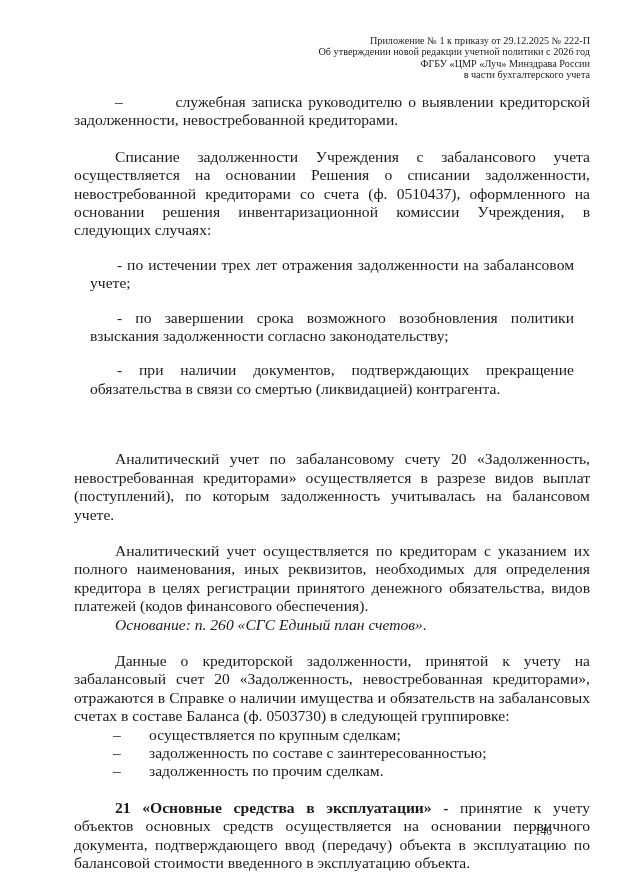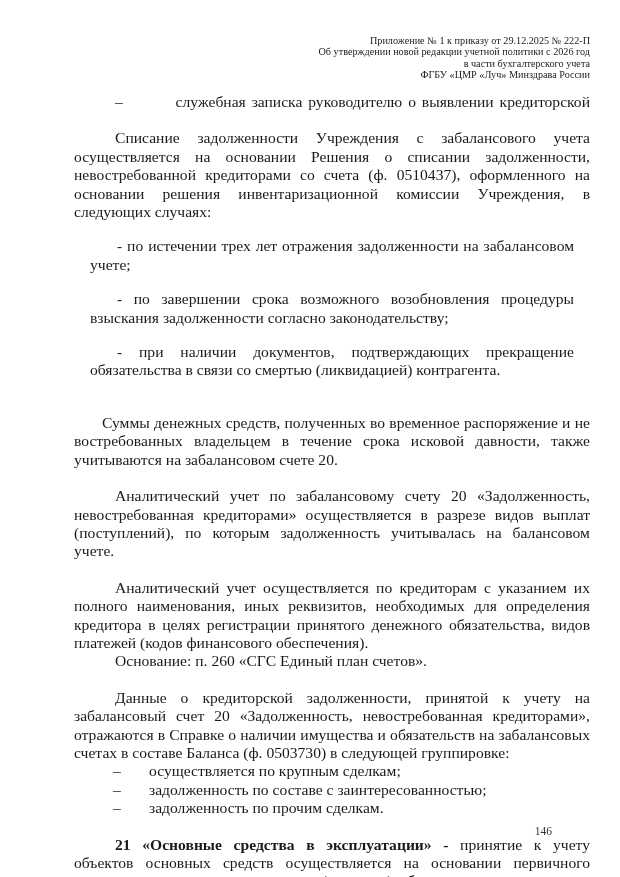--- a/index.html
+++ b/index.html
@@ -10,46 +10,46 @@
   .header div { white-space: nowrap; }
   .body { position: absolute; left: 74px; width: 516px; top: 93px;
           font-size: 15.6px; line-height: 18.4px; }
   .p { text-align: justify; text-indent: 41px; margin: 0; font-family: Liberation Serif, serif; }
   .p.last-justify { text-align-last: justify; }
   .gap { height: 18px; }
   .sub { text-indent: 27px; text-align: justify; margin: 16px; }
   .dash-line { display: flex; margin: 0; }
   .dash-line .dash { width: 75px; flex: none; padding-left: 39px; box-sizing: border-box; }
   .dash-line .txt { flex: 1; }
-  .italic { text-indent: 41px; margin: 0; }
+  .italic { font-style: italic; text-indent: 41px; margin: 0; }
   .bold { font-weight: bold; }
   .page-num { position: absolute; top: 825px; left: 0; width: 552px; text-align: right;
               font-size: 11.5px; color: #333; }
 </style>
 </head>
 <body>
 
 <div class="header">
   <div>Приложение № 1 к приказу от 29.12.2025 № 222-П</div>
   <div>Об утверждении новой редакции учетной политики с 2026 год</div>
+  <div>ФГБУ «ЦМР «Луч» Минздрава России</div>
   <div>в части бухгалтерского учета</div>
-  <div>ФГБУ «ЦМР «Луч» Минздрава России</div>
 </div>
 
 <div class="body">
   <p class="p last-justify"><span>–</span>&nbsp;&nbsp;&nbsp;&nbsp;&nbsp;&nbsp;&nbsp;&nbsp;&nbsp;<span>служебная записка руководителю о выявлении кредиторской</span></p>
+  <p class="p" style="text-indent:0">задолженности, невостребованной кредиторами.</p>
 
   <div class="gap"></div>
   <p class="p">Списание задолженности Учреждения с забалансового учета осуществляется на основании Решения о списании задолженности, невостребованной кредиторами со счета (ф. 0510437), оформленного на основании решения инвентаризационной комиссии Учреждения, в следующих случаях:</p>
   <p class="sub">- по истечении трех лет отражения задолженности на забалансовом учете;</p>
-  <p class="sub">- по завершении срока возможного возобновления процедуры взыскания задолженности согласно законодательству;</p>
+  <p class="sub">- по завершении срока возможного возобновления политики взыскания задолженности согласно законодательству;</p>
   <p class="sub">- при наличии документов, подтверждающих прекращение обязательства в связи со смертью (ликвидацией) контрагента.</p>
 
   <div class="gap"></div>
-  <p class="p" style="text-indent:28px">Суммы денежных средств, полученных во временное распоряжение и не востребованных владельцем в течение срока исковой давности, также учитываются на забалансовом счете 20.</p>
 
   <div class="gap"></div>
   <p class="p">Аналитический учет по забалансовому счету 20 «Задолженность, невостребованная кредиторами» осуществляется в разрезе видов выплат (поступлений), по которым задолженность учитывалась на балансовом учете.</p>
 
   <div class="gap"></div>
   <p class="p">Аналитический учет осуществляется по кредиторам с указанием их полного наименования, иных реквизитов, необходимых для определения кредитора в целях регистрации принятого денежного обязательства, видов платежей (кодов финансового обеспечения).</p>
   <p class="italic">Основание: п. 260 «СГС Единый план счетов».</p>
 
   <div class="gap"></div>
   <p class="p">Данные о кредиторской задолженности, принятой к учету на забалансовый счет 20 «Задолженность, невостребованная кредиторами», отражаются в Справке о наличии имущества и обязательств на забалансовых счетах в составе Баланса (ф. 0503730) в следующей группировке:</p>

